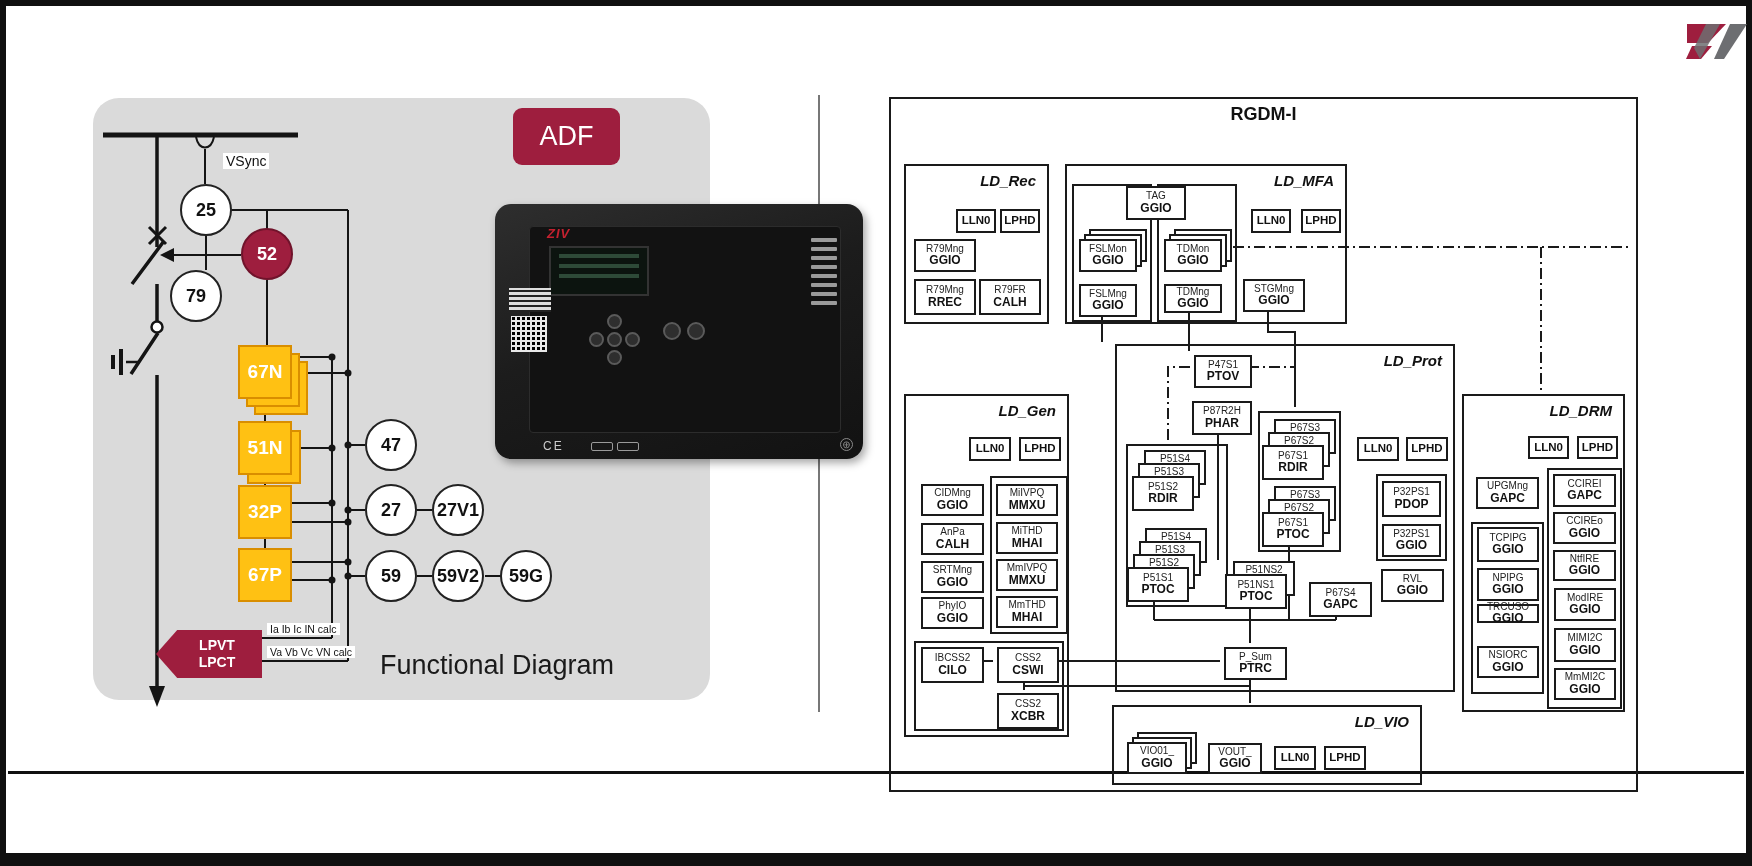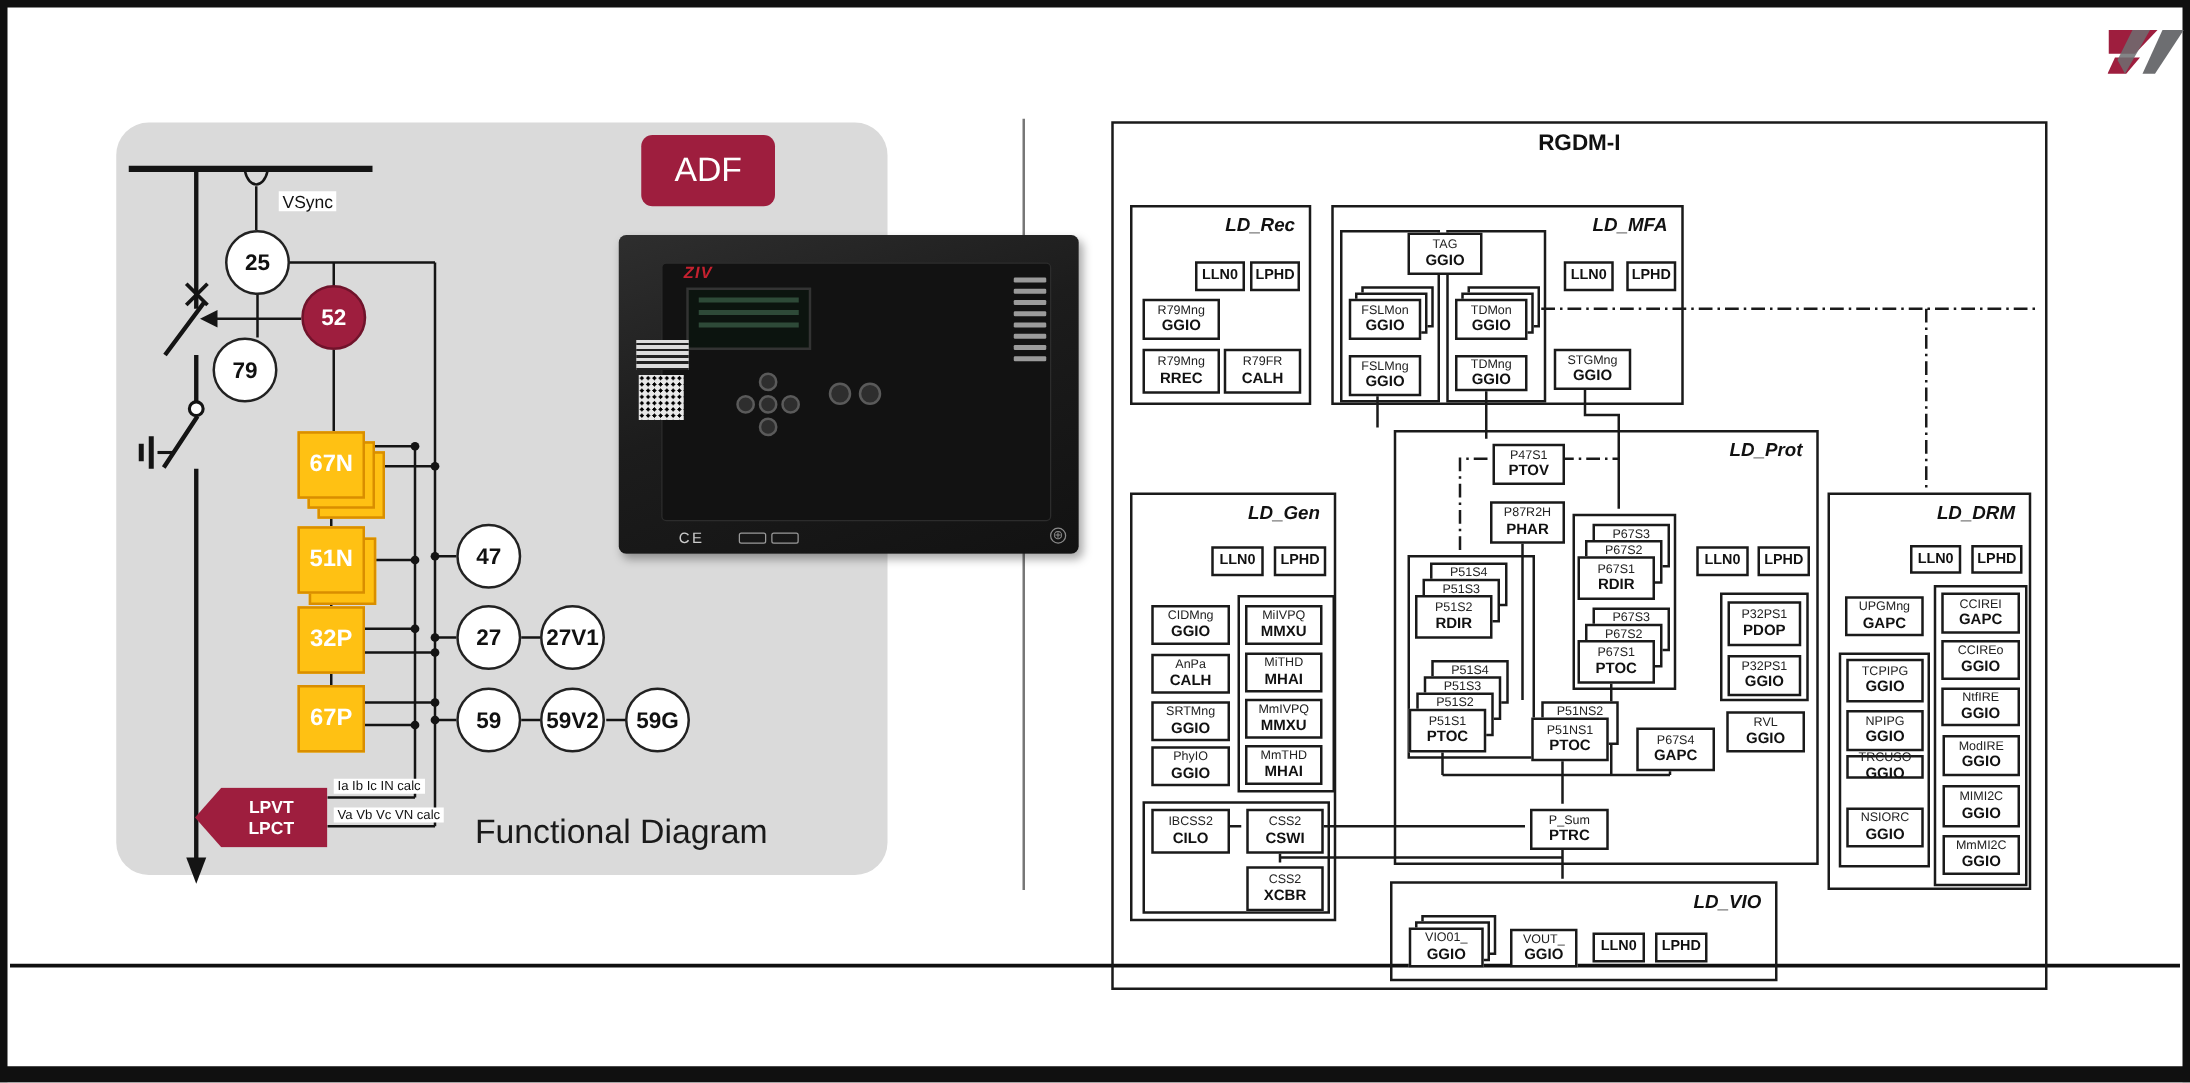--- a/index.html
+++ b/index.html
@@ -25,21 +25,21 @@
   .ry{display:flex;align-items:center;justify-content:center;font-size:19px;font-weight:bold;color:#fff;z-index:3;}
   .ryg{z-index:2;}
   .rywrap{position:absolute;z-index:3;}
   
   .wlab{position:absolute;background:#fff;color:#111;padding:0 3px;white-space:nowrap;}
   
   #lpvt{position:absolute;left:156px;top:630px;width:106px;height:48px;background:#9E1E3E;clip-path:polygon(0 50%,20% 0,100% 0,100% 100%,20% 100%);color:#fff;font-weight:bold;font-size:14px;line-height:17px;display:flex;flex-direction:column;align-items:center;justify-content:center;padding-left:16px;z-index:4;}
   
   #divider{position:absolute;left:818px;top:95px;width:2px;height:617px;background:#777;}
   
-  #device{position:absolute;left:495px;top:188px;width:368px;height:255px;background:linear-gradient(160deg,#2e2e2e 0%,#1c1c1c 45%,#121212 100%);border-radius:6px;box-shadow:3px 4px 8px rgba(0,0,0,.35);z-index:5;}
+  #device{position:absolute;left:495px;top:204px;width:368px;height:255px;background:linear-gradient(160deg,#2e2e2e 0%,#1c1c1c 45%,#121212 100%);border-radius:16px;box-shadow:3px 4px 8px rgba(0,0,0,.35);z-index:5;}
   #device .face{position:absolute;left:34px;top:22px;right:22px;bottom:26px;background:#121212;border:1px solid #2c2c2c;border-radius:4px;}
   #device .brand{position:absolute;left:52px;top:22px;color:#c4212f;font-weight:bold;font-style:italic;font-size:13px;letter-spacing:1px;}
   #device .screen{position:absolute;left:54px;top:42px;width:100px;height:50px;background:#0c140f;border:2px solid #333;}
   #device .screen i{display:block;height:4px;margin:6px 8px;background:#2e4a38;}
   #device .ledcol{position:absolute;right:26px;top:34px;width:26px;height:96px;display:flex;flex-direction:column;gap:5px;}
   #device .ledcol b{height:4px;background:#9a9a9a;border-radius:1px;}
   #device .key{position:absolute;width:15px;height:15px;border-radius:50%;background:#2e2e2e;border:2px solid #5a5a5a;}
   #device .qr{position:absolute;left:16px;top:112px;width:36px;height:36px;background-color:#e8e8e8;background-image:radial-gradient(#000 42%,transparent 42%);background-size:5px 5px;}
   #device .lbl{position:absolute;left:14px;top:84px;width:42px;height:24px;background:#ddd;background-image:repeating-linear-gradient(0deg,#222 0 2px,transparent 2px 5px);}
   #device .ce{position:absolute;left:48px;bottom:6px;color:#ccc;font-size:12px;letter-spacing:2px;}

